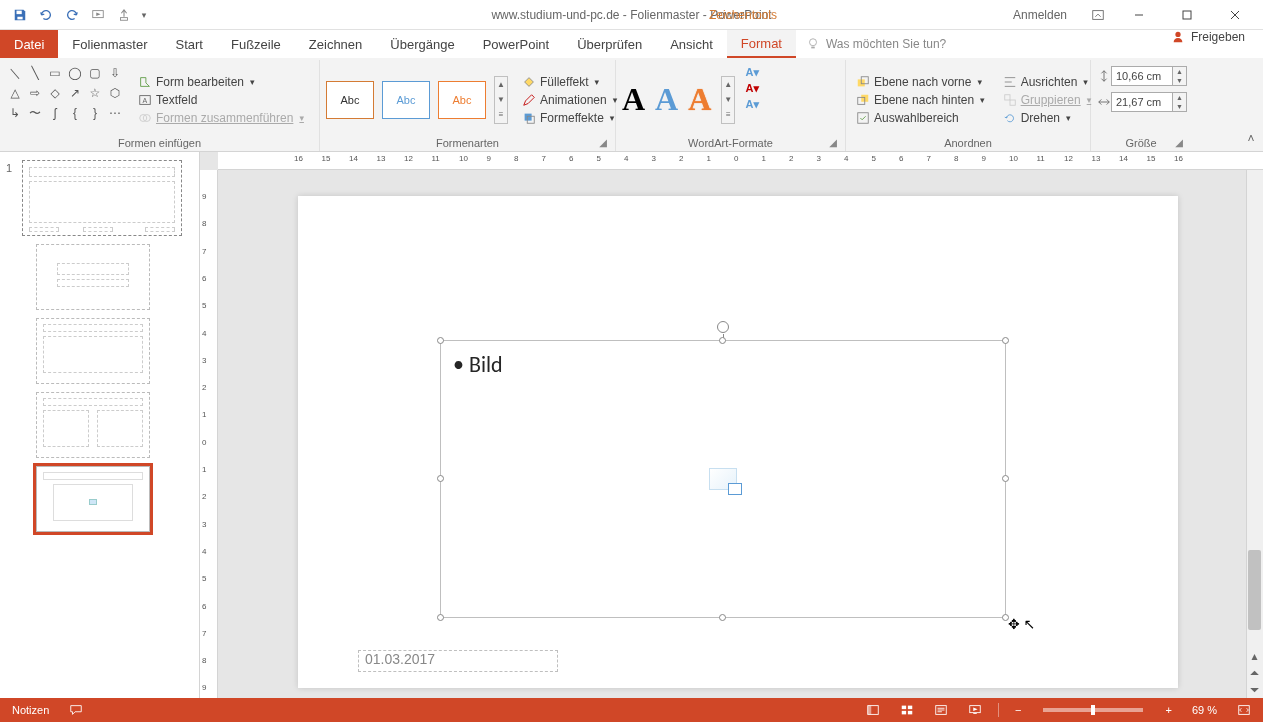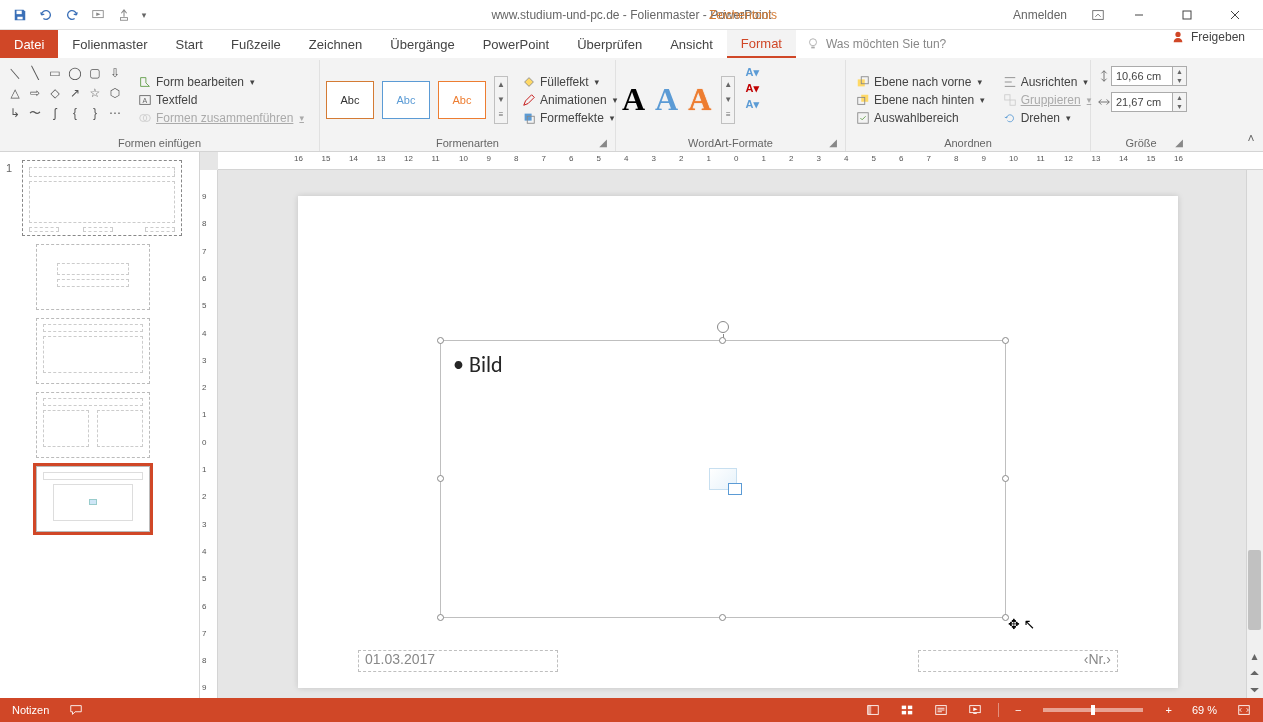--- a/index.html
+++ b/index.html
@@ -498,23 +498,20 @@
             <div class="sel-handle" style="right:-4px;top:50%;margin-top:-4px"></div>
             <div class="sel-handle" style="left:-4px;bottom:-4px"></div>
             <div class="sel-handle" style="left:50%;bottom:-4px;margin-left:-4px"></div>
             <div class="sel-handle" style="right:-4px;bottom:-4px"></div>
             <div class="bullet-line">• Bild</div>
             <div class="center-icon"></div>
           </div>
           <div class="ph ph-footer ph-date">
               <span>01.03.2017</span>
             </div>
-          <div class="ph ph-footer ph-num">
-              <span>‹Nr.›</span>
-            </div>
           <div class="cursor-move">✥ ↖</div>
         </div>
         <div class="vscroll">
           <div class="vscroll-thumb" style="top:380px;height:80px"></div>
           <div class="vscroll-arrows">
             <div>▴</div>
             <div>⏶</div>
             <div>⏷</div>
           </div>
         </div>

